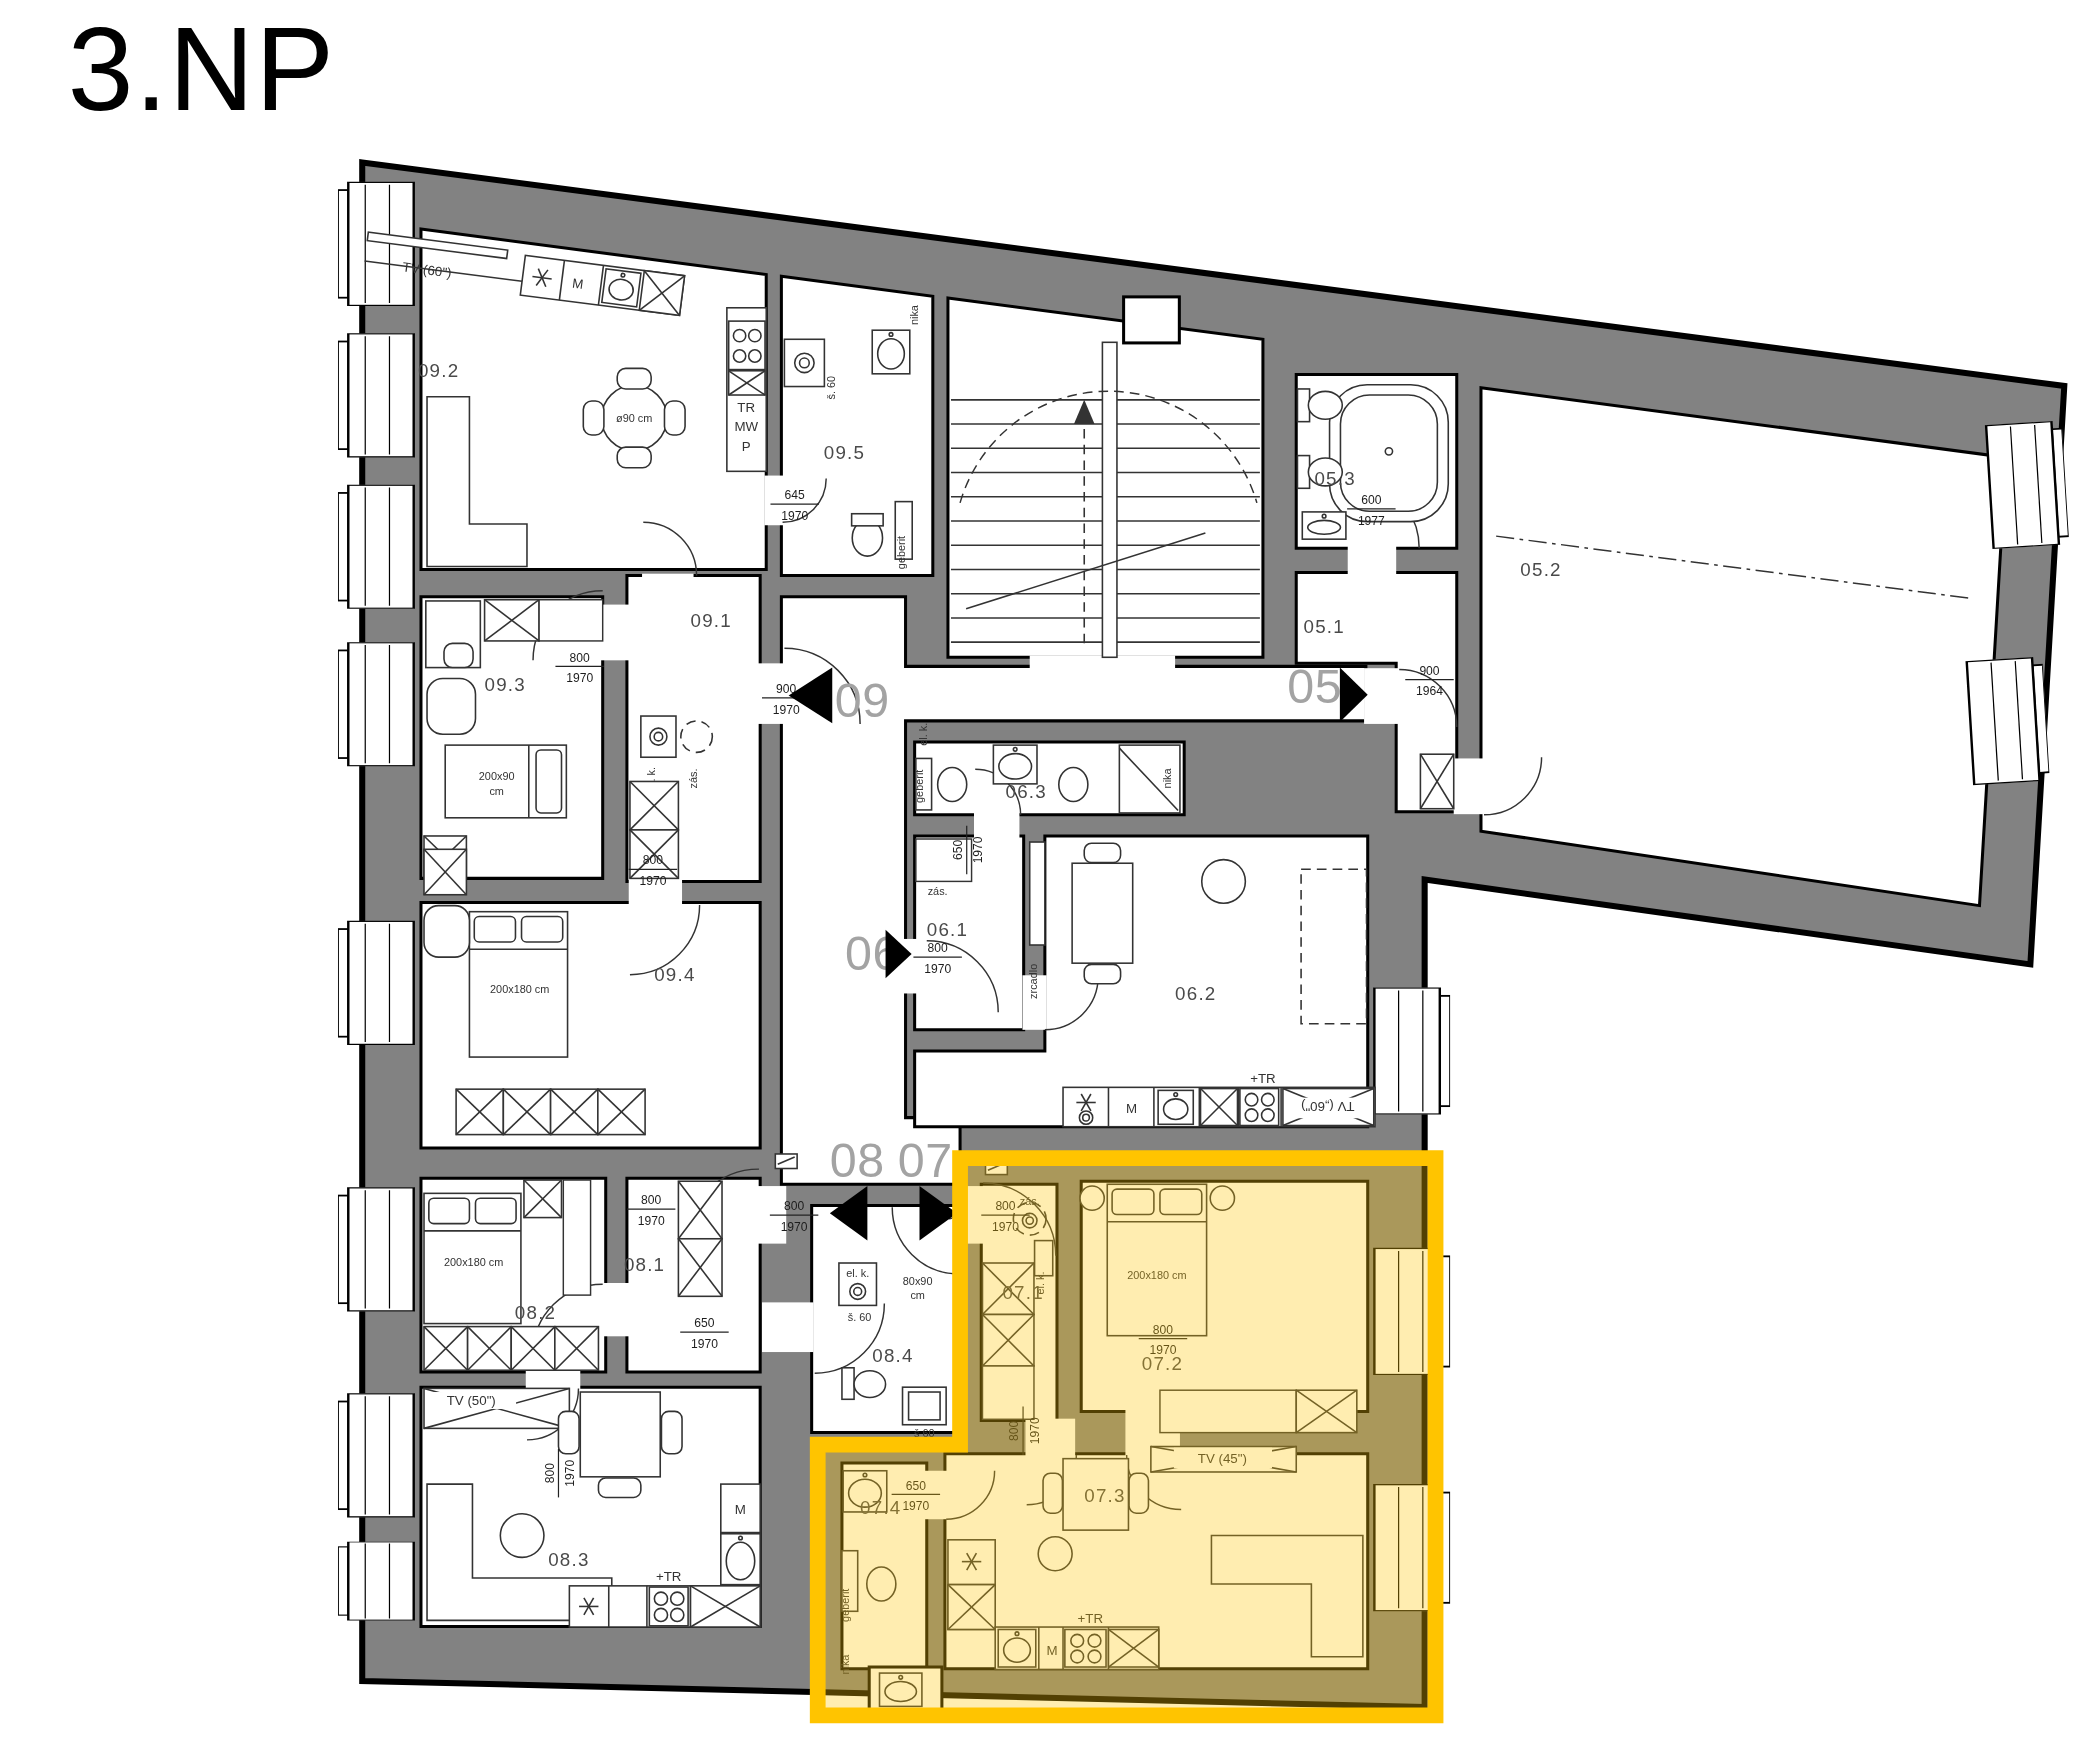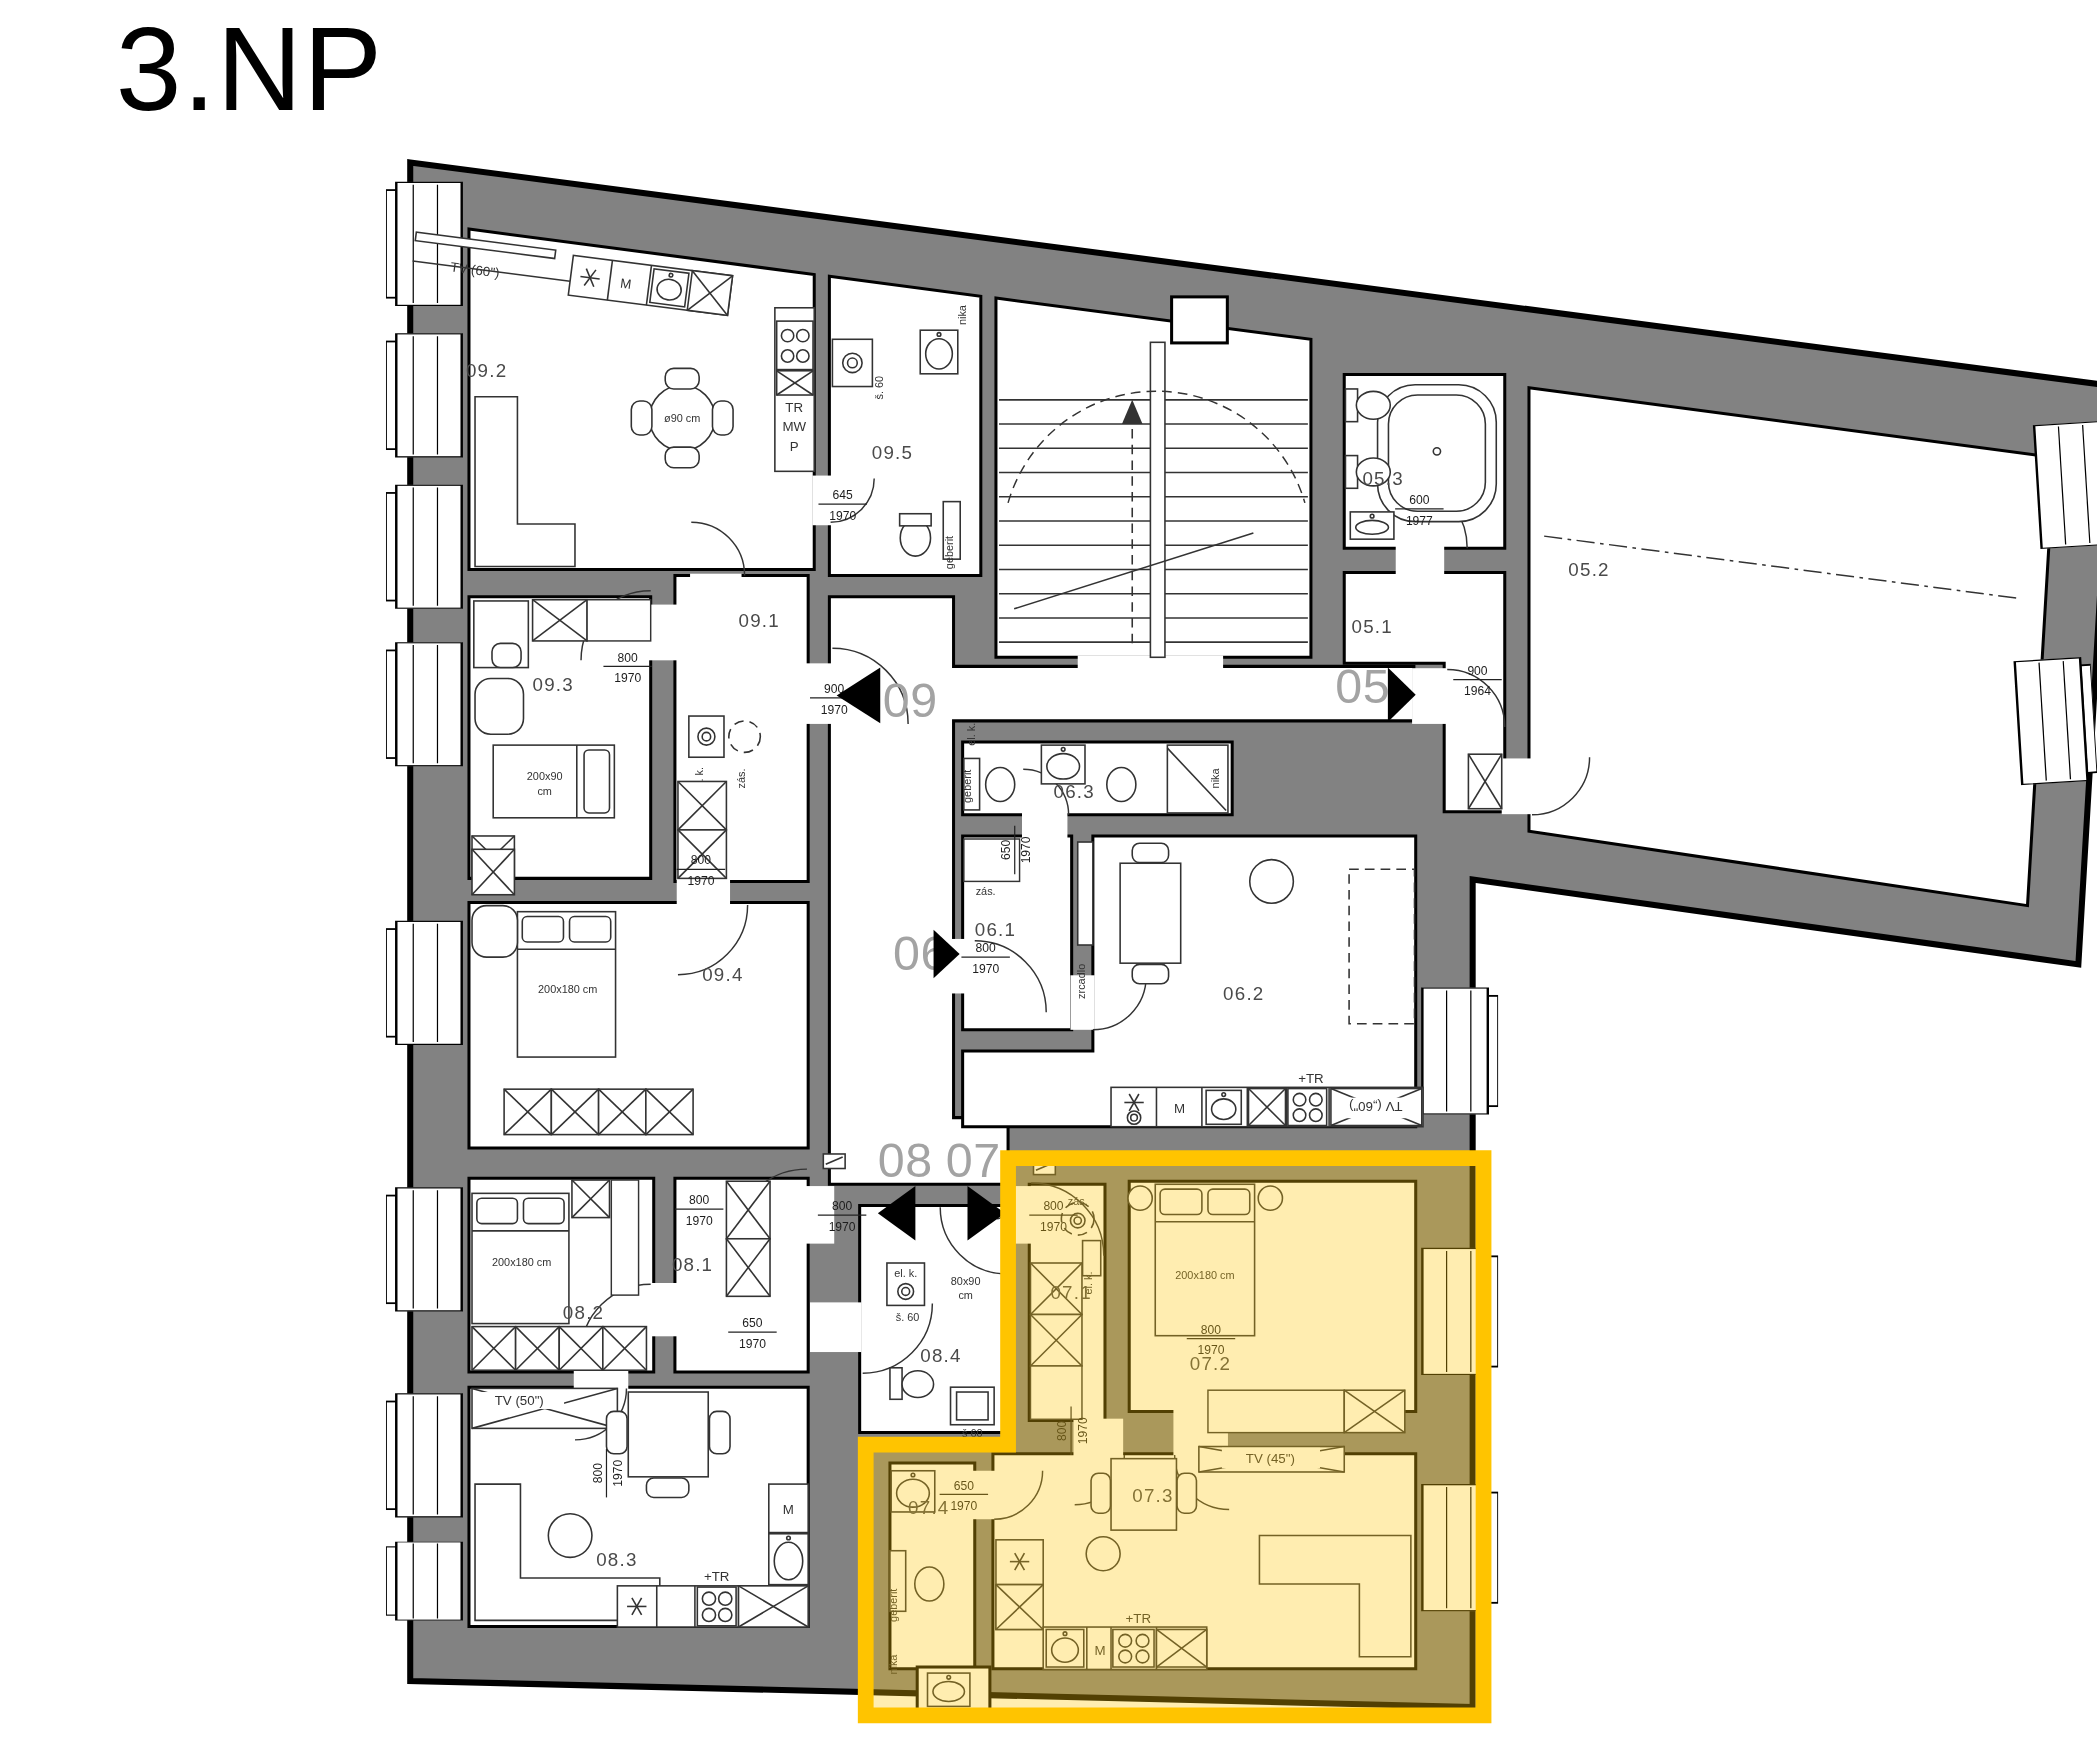--- a/index.html
+++ b/index.html
@@ -1,16 +1,16 @@
 <!DOCTYPE html>
 <html style="--wall: #828282; --room: #ffffff; --hlb: #ffc400; --hlf: #ffc80a;font-size:9.7px"><head>
 <meta charset="utf-8">
 <style>
   html,body{margin:0;padding:0;background:#fff;}
-  .page{width:1703px;height:1741px;position:relative;background:#fff;font-family:"Liberation Sans",sans-serif;padding-left:48px;}
+  .page{width:1703px;height:1741px;position:relative;background:#fff;font-family:"Liberation Sans",sans-serif;}
   svg{display:block;}
   .wall{fill:var(--wall,#828282);stroke:#000;stroke-width:10;}
   .room{fill:var(--room,#fff);stroke:#000;stroke-width:5;}
   .gap{fill:var(--room,#fff);stroke:none;}
   .furn{fill:#fff;stroke:#333;stroke-width:2.6;}
   .furnln{fill:none;stroke:#333;stroke-width:2.6;}
   .arc{fill:none;stroke:#333;stroke-width:2.4;}
   .dash{stroke-dasharray:16 10;}
   .dashdot{stroke-dasharray:30 9 6 9;fill:none;stroke:#333;stroke-width:2.4;}
   .rail{stroke:#333;stroke-width:2.4;}

